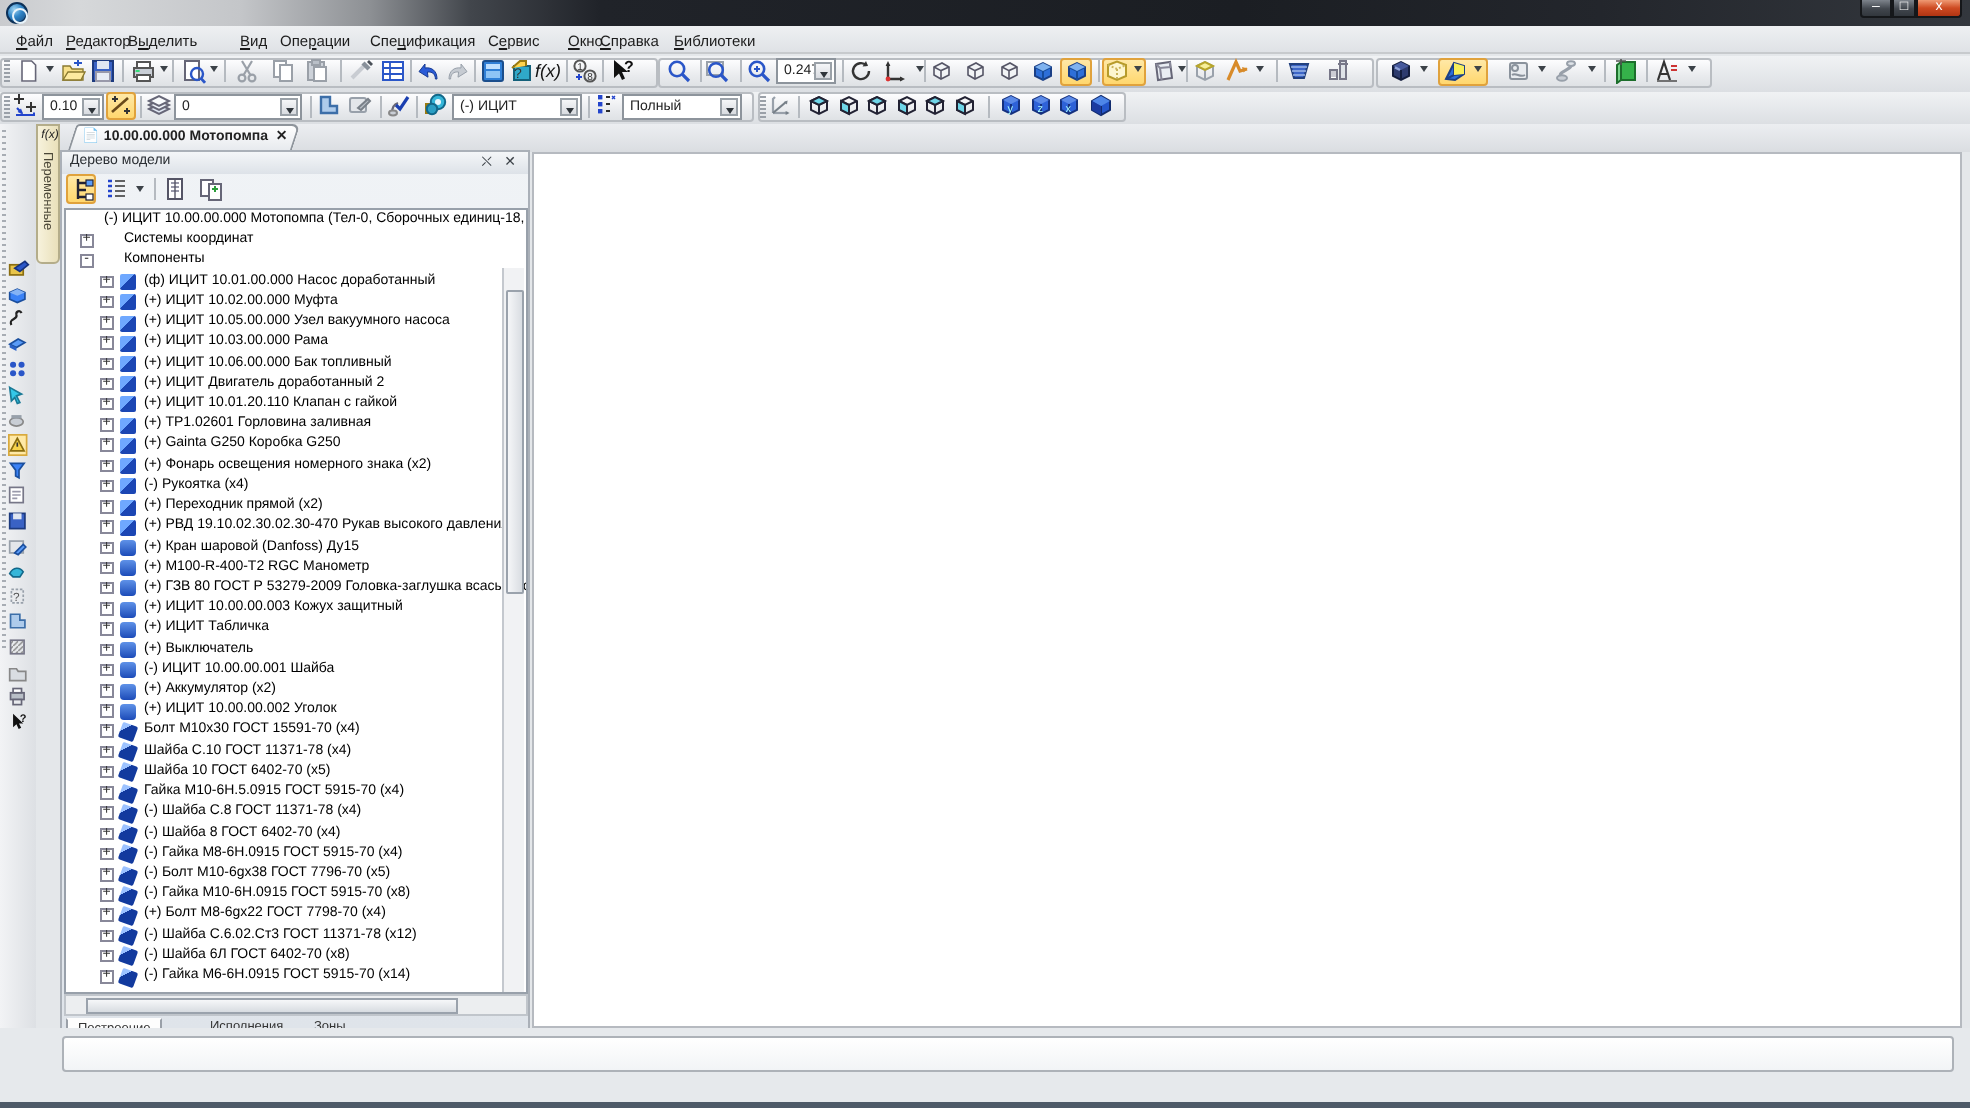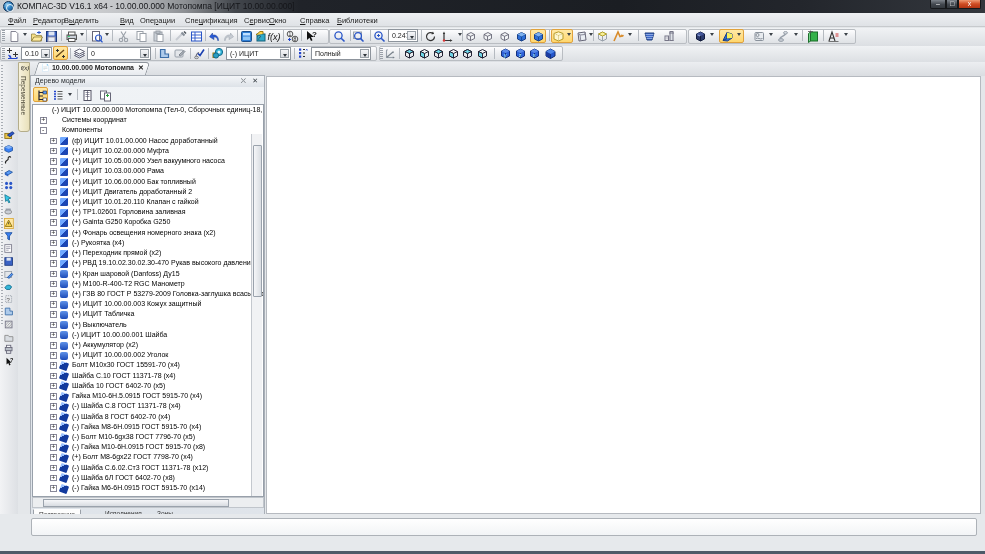--- a/index.html
+++ b/index.html
@@ -74,34 +74,33 @@
 #vp{position:absolute;left:266px;top:76px;width:715px;height:438px;background:#fff;border:1px solid #b6bac0}
 
 #sbar{position:absolute;left:0;top:514px;width:985px;height:37px;background:#e6e9ec}
 #sbox{position:absolute;left:31px;top:4px;width:946px;height:18px;background:linear-gradient(#fff,#f2f4f6);border:1px solid #adb2b8;border-radius:2px}
 #task{position:absolute;left:0;top:551px;width:985px;height:3px;background:#4e5a68}
 </style></head>
 <body>
 <div id="app">
 <div id="title">
       <div id="klogo"></div>
-      <span class="ttl">КОМПАС-3D V16.1 x64 - 10.00.00.000 Мотопомпа [ИЦИТ 10.00.00.000]</span>
     </div>
 <div class="wbtn" id="wmin">–</div>
     <div class="wbtn" id="wmax">□</div>
     <div class="wbtn" id="wcls">x</div>
 <div id="menu">
 <span style="left:8px"><u>Ф</u>айл</span>
       <span style="left:33px"><u>Р</u>едактор</span>
 <span style="left:64px">В<u>ы</u>делить</span>
       <span style="left:120px"><u>В</u>ид</span>
 <span style="left:140px">Опе<u>р</u>ации</span>
       <span style="left:185px">Спе<u>ц</u>ификация</span>
 <span style="left:244px">С<u>е</u>рвис</span>
-      <span style="left:269px"><u>О</u>кно</span>
+      <span style="left:284px"><u>О</u>кно</span>
 <span style="left:300px"><u>С</u>правка</span>
       <span style="left:337px"><u>Б</u>иблиотеки</span>
 </div>
 <div class="trow" id="row1">
       <div class="tb" style="left:0px;width:329px;top:1px"></div>
       <div class="tb" style="left:329px;width:358px;top:1px"></div>
       <div class="tb" style="left:688px;width:168px;top:1px"></div>
       <div class="grip" style="left:2px"></div>
       <div class="ib" style="left:8px;top:1px;width:13px"><svg width="13" height="13" viewBox="0 0 13 13">
           <path d="M3 1h5l2 2v9H3z" fill="#fff" stroke="#5a6troke"></path>

